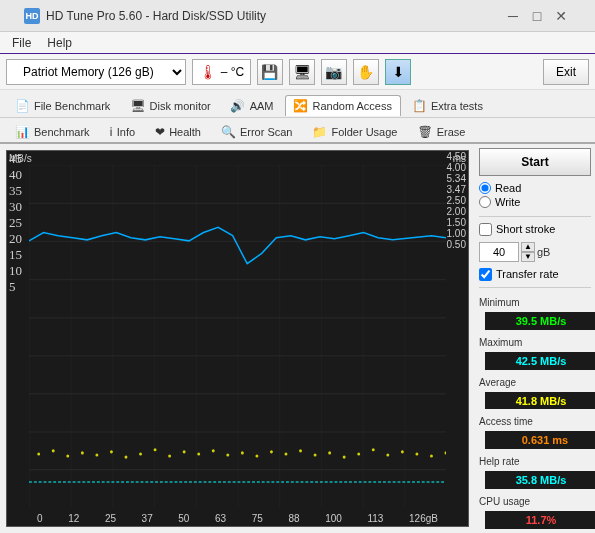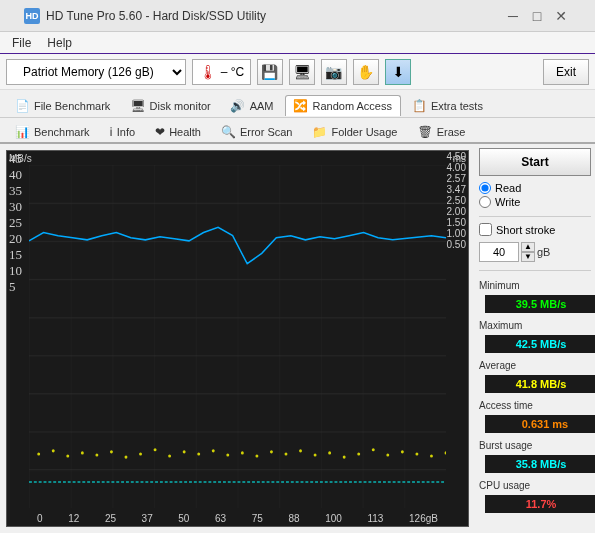--- a/index.html
+++ b/index.html
@@ -338,21 +338,21 @@
       <span>25</span>
       <span>20</span>
       <span>15</span>
       <span>10</span>
       <span>5</span>
     </div>
 
     <div class="y-labels-right">
       <span>4.50</span>
       <span>4.00</span>
-      <span>2.57</span>
+      <span>5.34</span>
       <span>3.47</span>
       <span>2.50</span>
       <span>2.00</span>
       <span>1.50</span>
       <span>1.00</span>
       <span>0.50</span>
     </div>
 
     <svg class="chart-svg" viewBox="0 0 430 330" preserveAspectRatio="none" xmlns="http://www.w3.org/2000/svg" style="position:absolute;top:14px;left:22px;right:22px;bottom:18px;width:calc(100% - 44px);height:calc(100% - 32px);">
 
@@ -452,34 +452,38 @@
 
     <div class="stepper-row">
       <input type="text" class="stepper-input" value="40" style="">
       <div class="stepper-btns">
         <button class="stepper-btn">▲</button>
         <button class="stepper-btn">▼</button>
       </div>
       <span class="stepper-unit">gB</span>
     </div>
 
+    <div class="transfer-check-row">
+      <input type="checkbox" checked="" style="">
+      <span>Transfer rate</span>
+    </div>
 
     <div class="divider"></div>
 
     <span class="stat-label">Minimum</span>
     <div class="stat-value green">39.5 MB/s</div>
 
     <span class="stat-label">Maximum</span>
     <div class="stat-value cyan">42.5 MB/s</div>
 
     <span class="stat-label">Average</span>
     <div class="stat-value" style="color:#ffff00;">41.8 MB/s</div>
 
     <span class="stat-label">Access time</span>
     <div class="stat-value orange">0.631 ms</div>
 
-    <span class="stat-label">Burst usage</span>
+    <span class="stat-label">Help rate</span>
     <div class="stat-value" style="color:#00ffff;">35.8 MB/s</div>
 
     <span class="stat-label">CPU usage</span>
     <div class="stat-value" style="color:#ff4444;">11.7%</div>
   </div>
 </div>
 
 </body></html>

